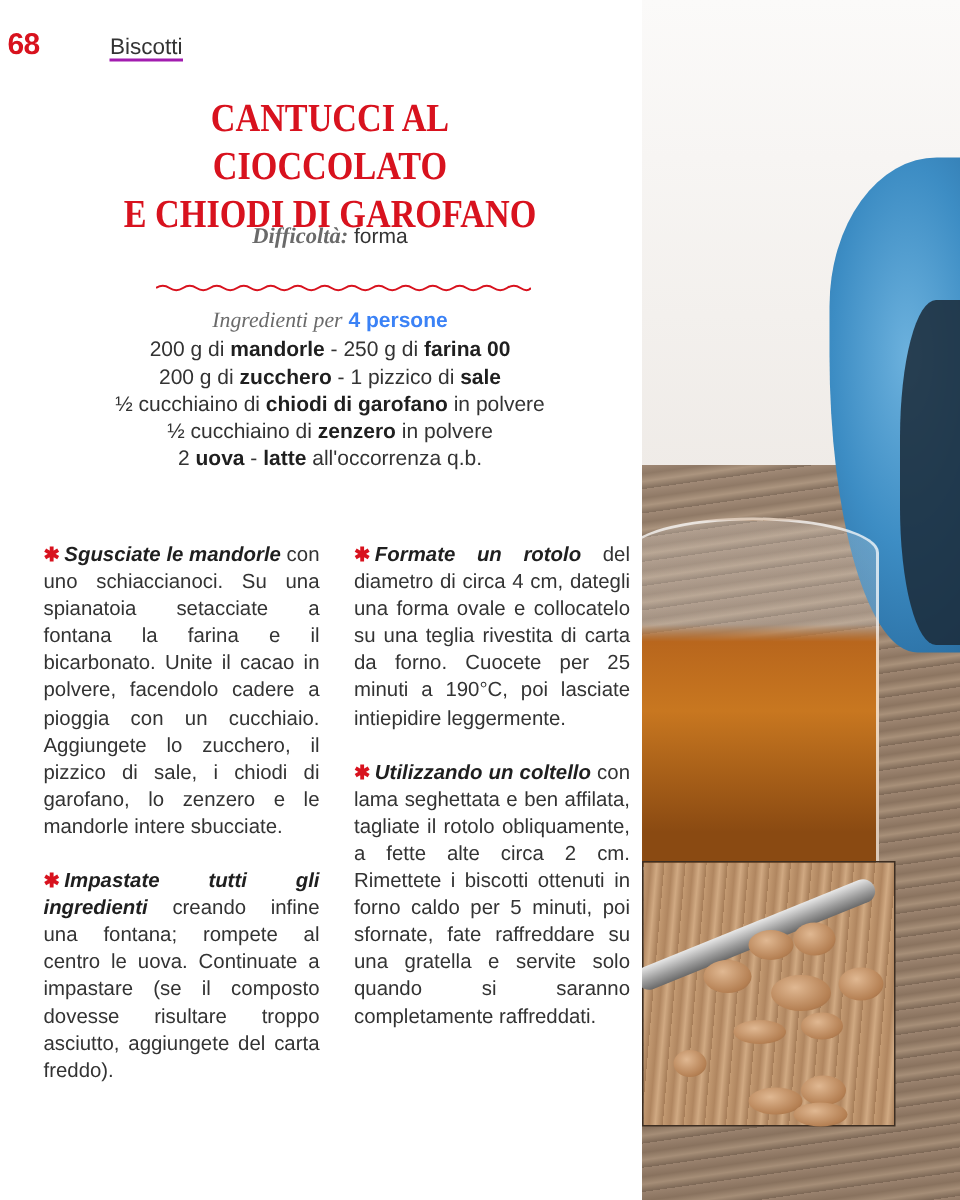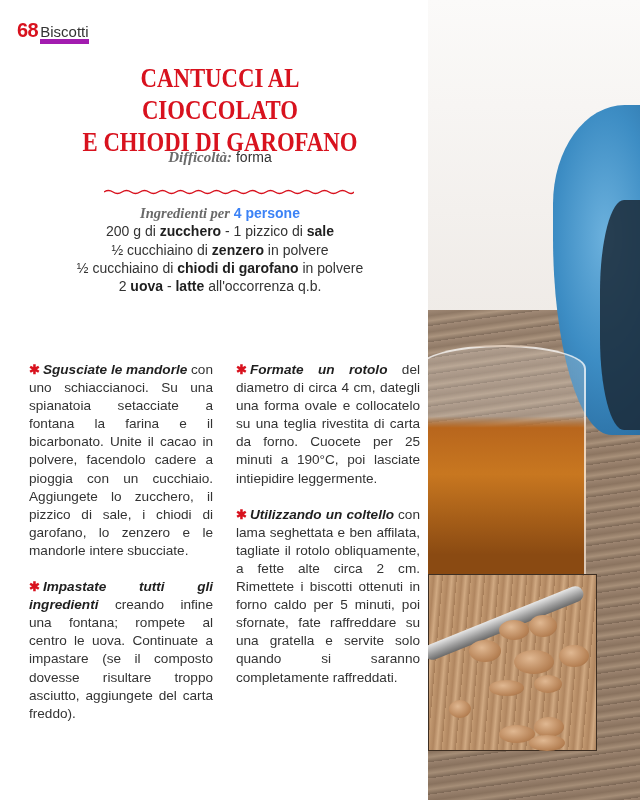--- a/index.html
+++ b/index.html
@@ -1,32 +1,32 @@
 <!DOCTYPE html>
 <html><head>
 <meta charset="utf-8">
 <style>
   * { box-sizing: border-box; margin: 0; padding: 0; }
   html, body { width: 640px; height: 800px; overflow: hidden; background: #ffffff; }
   body { position: relative; font-family: "Liberation Sans", sans-serif; color: #2b2b2b; }
 
-  .page-header { position: absolute; left: 17px; top: 19px; display: flex; align-items: baseline; }
+  .page-header { position: absolute; left: 5px; top: 19px; display: flex; align-items: baseline; gap: 45px; }
   .page-num { font-family: "Liberation Sans", sans-serif; color: #d8121e; font-size: 20px; font-weight: bold; letter-spacing: -0.5px; }
-  .section-name { font-family: "Liberation Sans", sans-serif; color: #333; font-size: 15px; margin-left: 2px; border-bottom: 5px solid #a21caf; line-height: 15px; }
+  .section-name { font-family: "Liberation Sans", sans-serif; color: #333; font-size: 15px; margin-left: 2px; border-bottom: 2px solid #a21caf; line-height: 15px; }
 
   .title { position: absolute; left: 40px; top: 62px; width: 360px; text-align: center;
            font-family: "Liberation Serif", serif; color: #d8121e; font-weight: bold;
            font-size: 26.5px; line-height: 32px; transform: scaleX(0.86); transform-origin: center top; }
 
   .meta { position: absolute; left: 40px; top: 147px; width: 360px; text-align: center; font-size: 14px; line-height: 20px; color: #333; }
   .meta .lbl { font-family: "Liberation Serif", serif; font-style: italic; font-weight: bold; color: #6a6a6a; font-size: 15px; }
   .wavy { position: absolute; left: 104px; top: 189px; width: 250px; height: 6px; }
 
   .ingredients { position: absolute; left: 40px; top: 204px; width: 360px; text-align: center; font-size: 14px; line-height: 18.3px; color: #333; }
-  .ingredients .ing-head .lbl { font-family: "Liberation Serif", serif; font-style: italic; font-weight: bold; color: #6a6a6a; font-size: 14.5px; }
+  .ingredients .ing-head .lbl { font-family: "Liberation Serif", serif; font-style: italic; font-weight: normal; color: #6a6a6a; font-size: 14.5px; }
   .ingredients .ing-head .red { color: #3b82f6; font-weight: bold; }
   .ingredients b { color: #1f1f1f; }
 
   .col { position: absolute; width: 184px; font-size: 13.6px; line-height: 18.1px; color: #333; text-align: justify; }
   .col-left { left: 29px; top: 361px; }
   .col-right { left: 236px; top: 361px; }
   .step { margin-bottom: 18px; }
   .step b { color: #1f1f1f; font-style: italic; }
   .ast { color: #d8121e; font-weight: bold; font-size: 13px; margin-right: 3px; }
 
@@ -68,23 +68,24 @@
 <svg class="wavy" viewBox="0 0 250 6" preserveAspectRatio="none">
   <path d="M0 3 Q 4.5 0 9 3 T 18 3 T 27 3 T 36 3 T 45 3 T 54 3 T 63 3 T 72 3 T 81 3 T 90 3 T 99 3 T 108 3 T 117 3 T 126 3 T 135 3 T 144 3 T 153 3 T 162 3 T 171 3 T 180 3 T 189 3 T 198 3 T 207 3 T 216 3 T 225 3 T 234 3 T 243 3 T 250 3" fill="none" stroke="#d8121e" stroke-width="1.4"></path>
 </svg>
 
 <div class="ingredients">
   <div class="ing-head">
     <span class="lbl">Ingredienti per</span>
     <span class="red">4 persone</span>
   </div>
   <div id="ing-lines">
+      <div><span>200 g di </span><b>mandorle</b><span> - 250 g di </span><b>farina 00</b></div>
       <div><span>200 g di </span><b>zucchero</b><span> - 1 pizzico di </span><b>sale</b></div>
+      <div><span>½ cucchiaino di </span><b>chiodi di garofano</b><span> in polvere</span></div>
       <div><span>½ cucchiaino di </span><b>zenzero</b><span> in polvere</span></div>
-      <div><span>½ cucchiaino di </span><b>chiodi di garofano</b><span> in polvere</span></div>
       <div><span>2 </span><b>uova</b><span> - </span><b>latte</b><span> all'occorrenza q.b.</span></div>
     </div>
 </div>
 
 <div class="col col-left" id="col-left">
     <p class="step"><span class="ast">✱</span><b>Sgusciate le mandorle</b><span> con uno schiaccianoci. Su una spianatoia setacciate a fontana la farina e il bicarbonato. Unite il cacao in polvere, facendolo cadere a pioggia con un cucchiaio. Aggiungete lo zucchero, il pizzico di sale, i chiodi di garofano, lo zenzero e le mandorle intere sbucciate.</span></p>
     <p class="step"><span class="ast">✱</span><b>Impastate tutti gli ingredienti</b><span> creando infine una fontana; rompete al centro le uova. Continuate a impastare (se il composto dovesse risultare troppo asciutto, aggiungete del carta freddo).</span></p>
   </div>
 <div class="col col-right" id="col-right">
     <p class="step"><span class="ast">✱</span><b>Formate un rotolo</b><span> del diametro di circa 4 cm, dategli una forma ovale e collocatelo su una teglia rivestita di carta da forno. Cuocete per 25 minuti a 190°C, poi lasciate intiepidire leggermente.</span></p>

